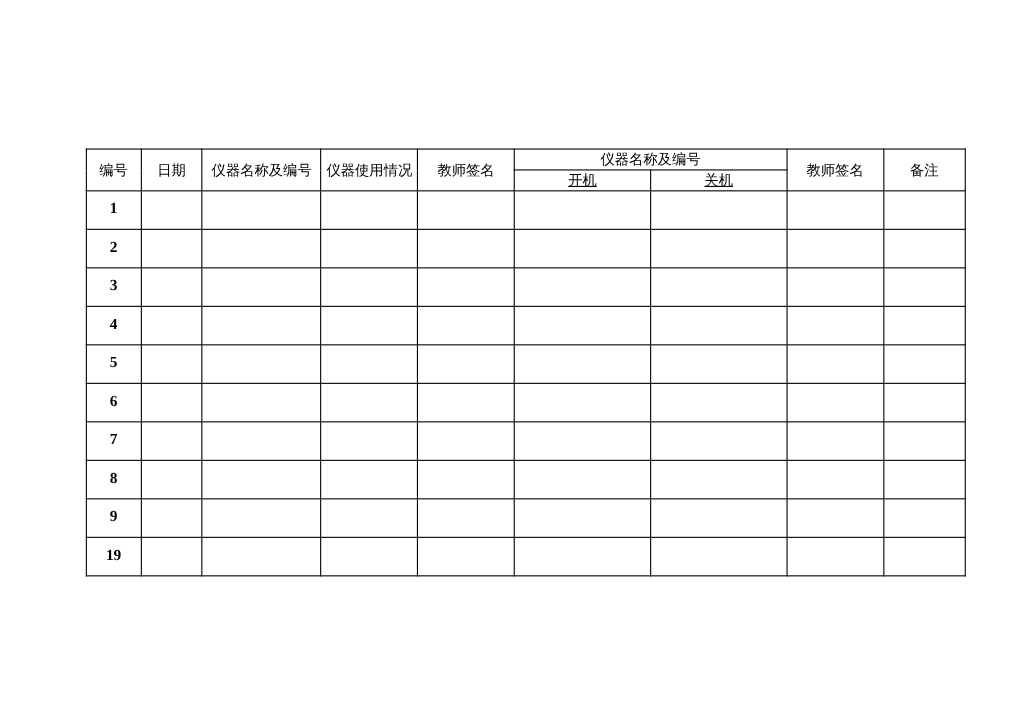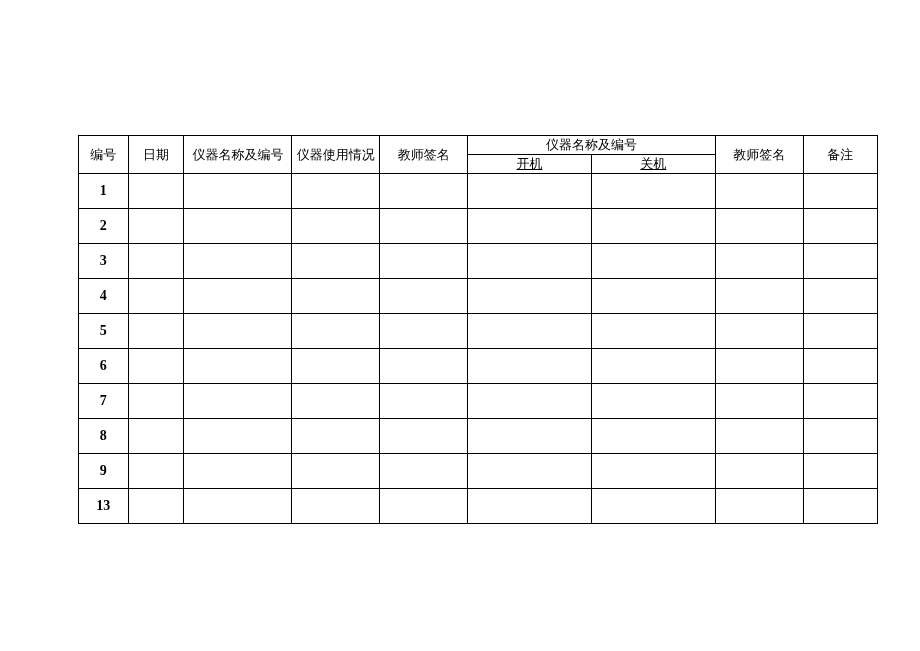--- a/index.html
+++ b/index.html
@@ -179,21 +179,21 @@
         <td></td>
         <td></td>
         <td></td>
         <td></td>
         <td></td>
         <td></td>
         <td></td>
         <td></td>
       </tr>
       <tr class="data-row">
-        <td class="row-num">13</td>
+        <td class="row-num">19</td>
         <td></td>
         <td></td>
         <td></td>
         <td></td>
         <td></td>
         <td></td>
         <td></td>
         <td></td>
       </tr>
     </tbody>

